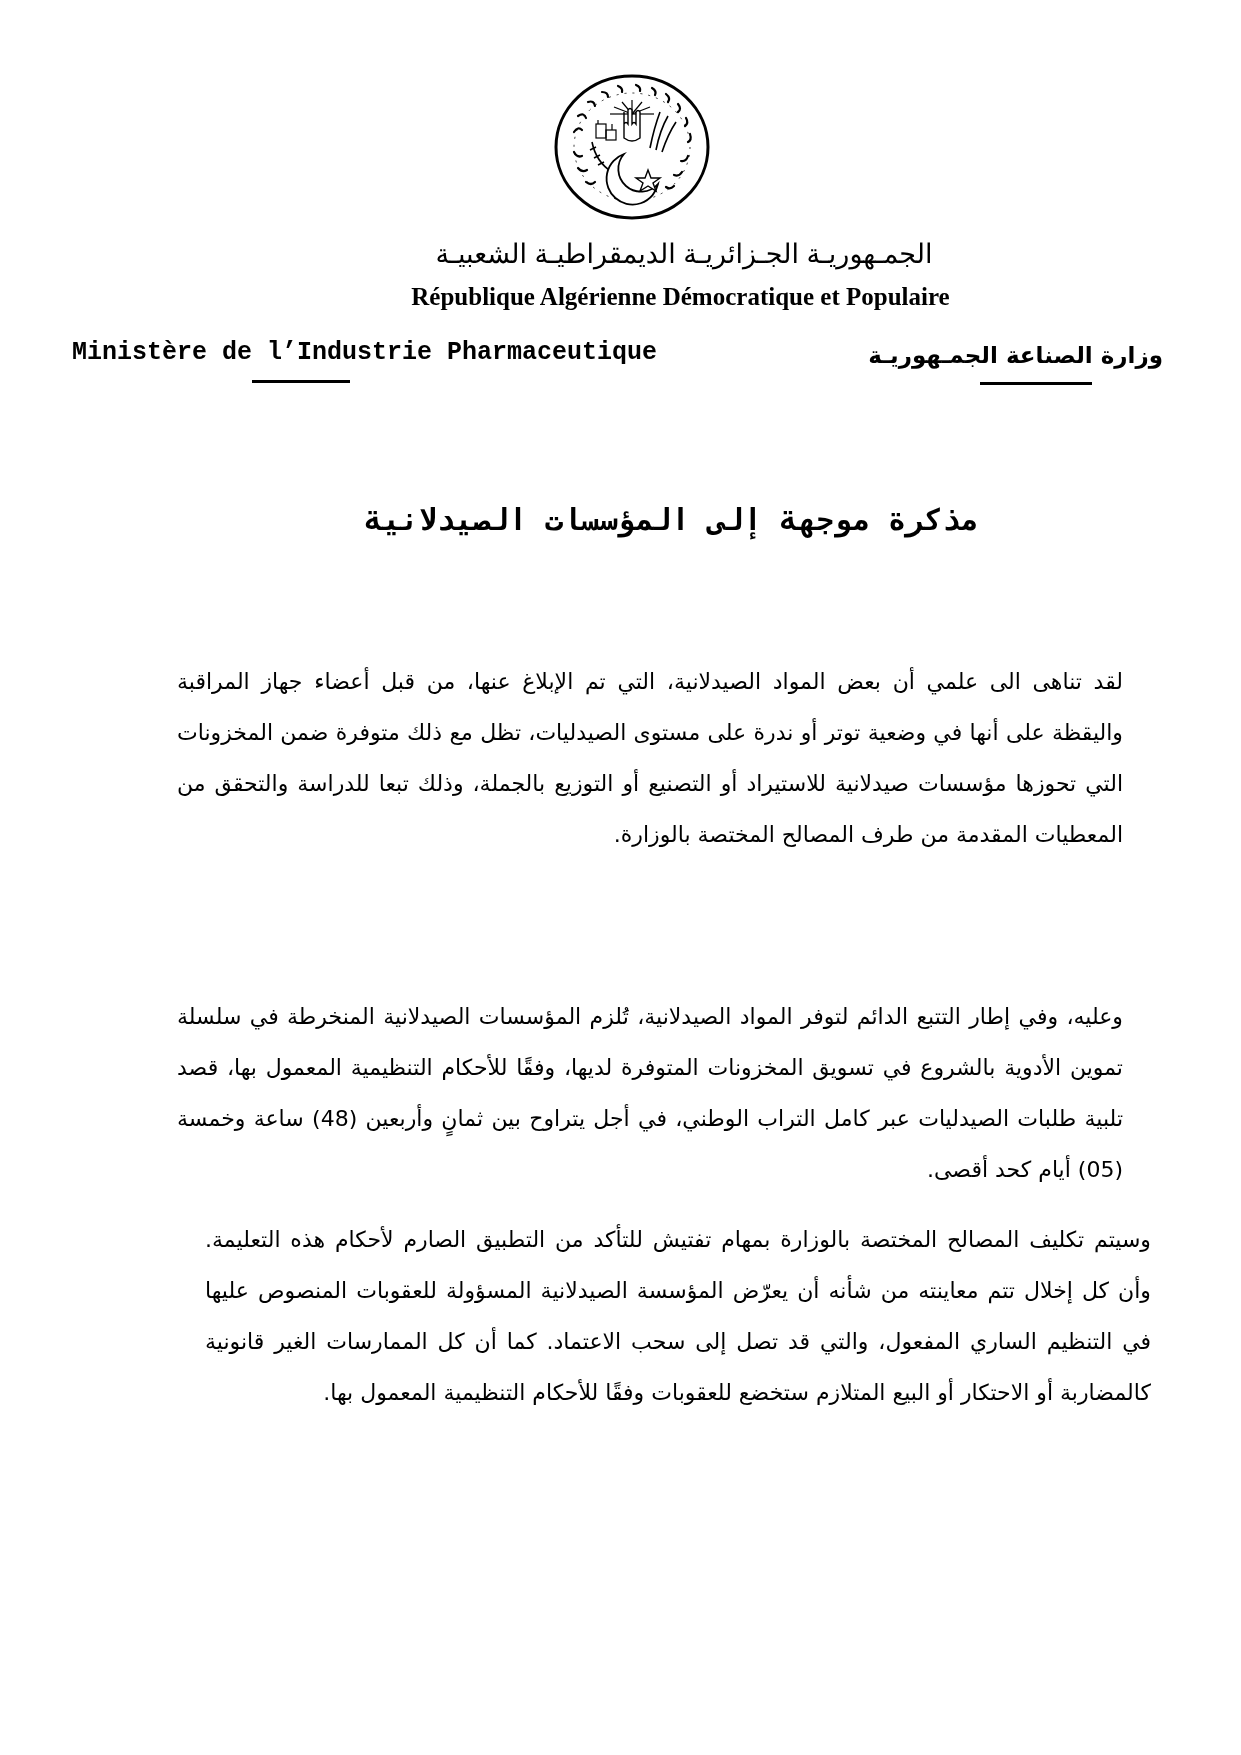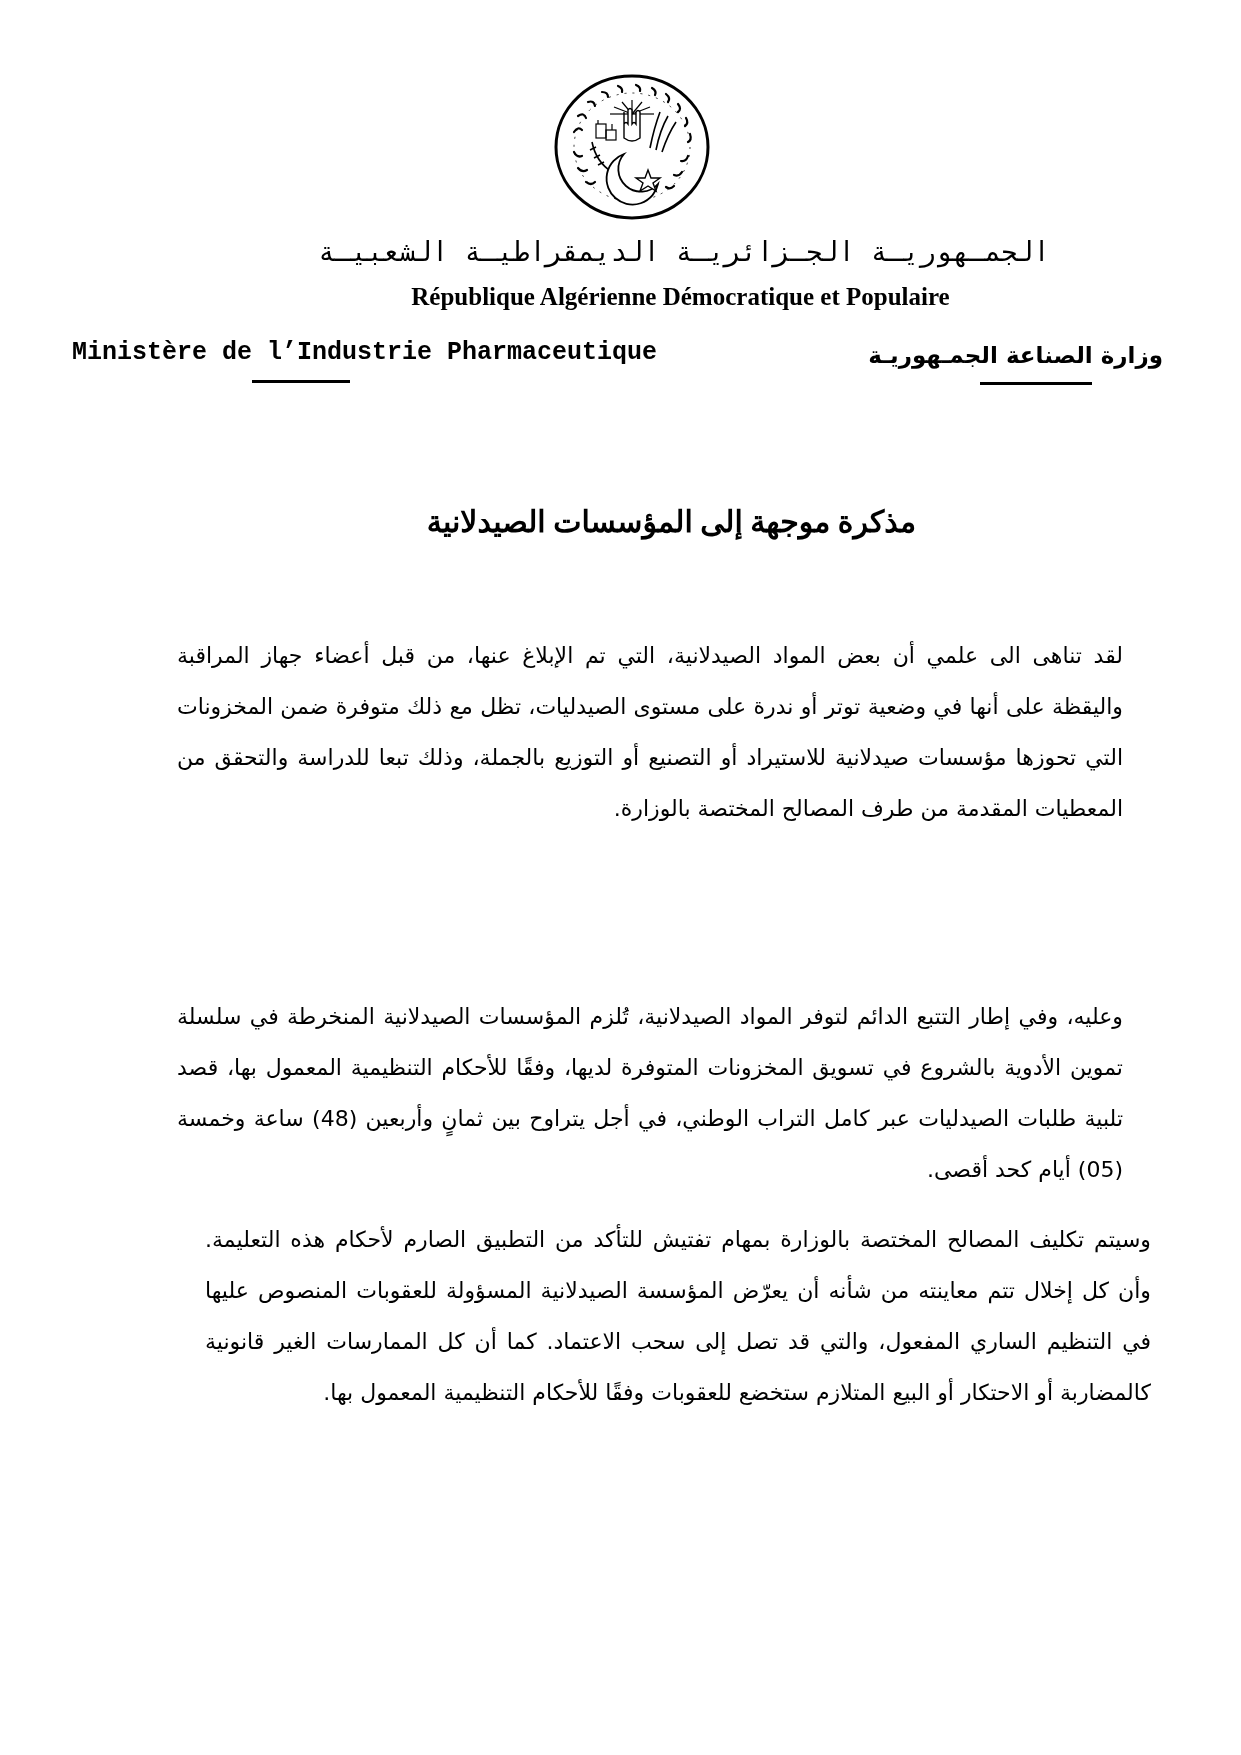--- a/index.html
+++ b/index.html
@@ -16,21 +16,21 @@
       top: 72px;
       width: 160px;
       height: 150px;
     }
     .header-ar {
       position: absolute;
       left: 7px; right: 0;
       top: 236px;
       text-align: center;
       direction: rtl;
-      font-family: Liberation Mono, monospace;
+      font-family: Liberation Sans, sans-serif;
       font-size: 27px;
       line-height: 36px;
       padding-left: 120px;
     }
     .header-fr {
       position: absolute;
       left: 0; right: 0;
       top: 282px;
       text-align: center;
       font-family: "Liberation Serif", serif;
@@ -73,38 +73,38 @@
       width: 112px;
       height: 3px;
       background: #000;
     }
     .doc-title {
       position: absolute;
       left: 0; right: 0;
       top: 500px;
       text-align: center;
       direction: rtl;
-      font-family: Liberation Serif, serif;
+      font-family: Liberation Mono, monospace;
       font-weight: bold;
       font-size: 30px;
       line-height: 44px;
       padding-left: 102px;
     }
     .body-text {
       position: absolute;
       left: 177px;
       width: 946px;
       direction: rtl;
       text-align: justify;
       text-align-last: right;
       font-family: "DejaVu Sans", sans-serif;
       font-size: 22px;
       line-height: 51px;
     }
-    .para-1 { top: 608px; }
+    .para-1 { top: 634px; }
     .para-2 { top: 969px; }
     .para-3 { top: 1192px; margin-left: 28px; }
   </style>
 </head>
 <body>
 
 <svg class="emblem" viewBox="0 0 160 150">
   <ellipse cx="80" cy="75" rx="76" ry="71" fill="none" stroke="#000" stroke-width="3"></ellipse>
   <ellipse cx="80" cy="75" rx="58" ry="54" fill="none" stroke="#000" stroke-width="0.8" stroke-dasharray="2 6"></ellipse>
 

